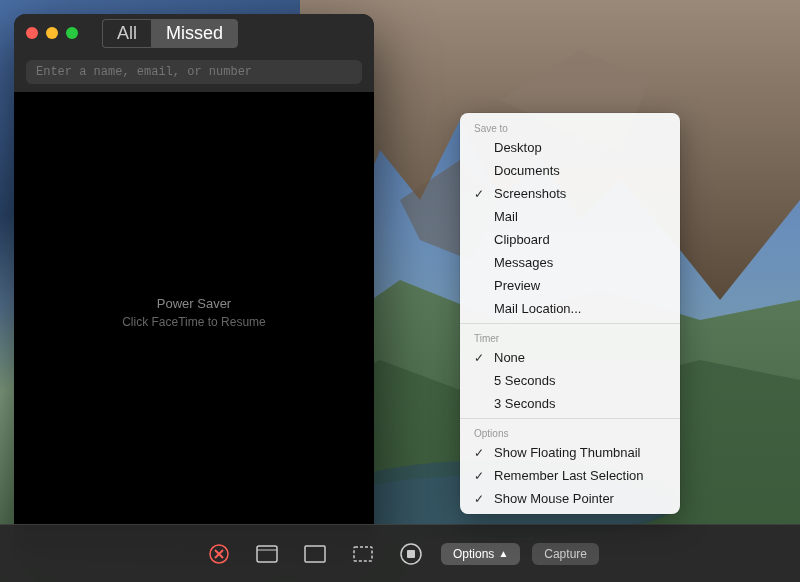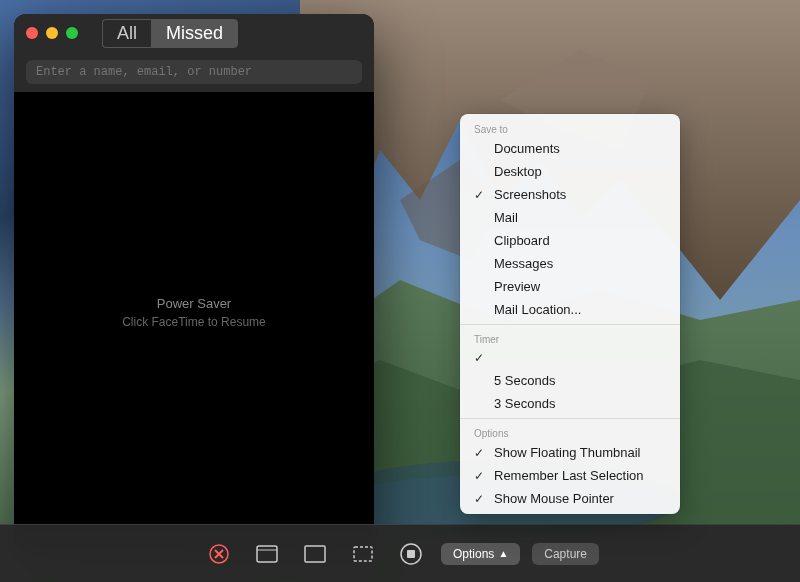--- a/index.html
+++ b/index.html
@@ -351,25 +351,25 @@
     <span>Capture</span>
   </div>
 </div>
 
 <div class="dropdown-menu">
 
   <div class="menu-section-header">Save to</div>
 
   <div class="menu-item">
     <span class="checkmark"></span>
+    <span class="menu-label">Desktop</span>
+  </div>
+  <div class="menu-item">
+    <span class="checkmark"></span>
     <span class="menu-label">Documents</span>
-  </div>
-  <div class="menu-item">
-    <span class="checkmark"></span>
-    <span class="menu-label">Desktop</span>
   </div>
   <div class="menu-item">
     <span class="checkmark">✓</span>
     <span class="menu-label">Screenshots</span>
   </div>
   <div class="menu-item">
     <span class="checkmark"></span>
     <span class="menu-label">Mail</span>
   </div>
   <div class="menu-item">
@@ -388,20 +388,21 @@
     <span class="checkmark"></span>
     <span class="menu-label">Mail Location...</span>
   </div>
 
   <div class="menu-divider"></div>
 
   <div class="menu-section-header">Timer</div>
 
   <div class="menu-item">
     <span class="checkmark">✓</span>
+    <span class="menu-label">None</span>
   </div>
   <div class="menu-item">
     <span class="checkmark"></span>
     <span class="menu-label">5 Seconds</span>
   </div>
   <div class="menu-item">
     <span class="checkmark"></span>
     <span class="menu-label">3 Seconds</span>
   </div>
 

